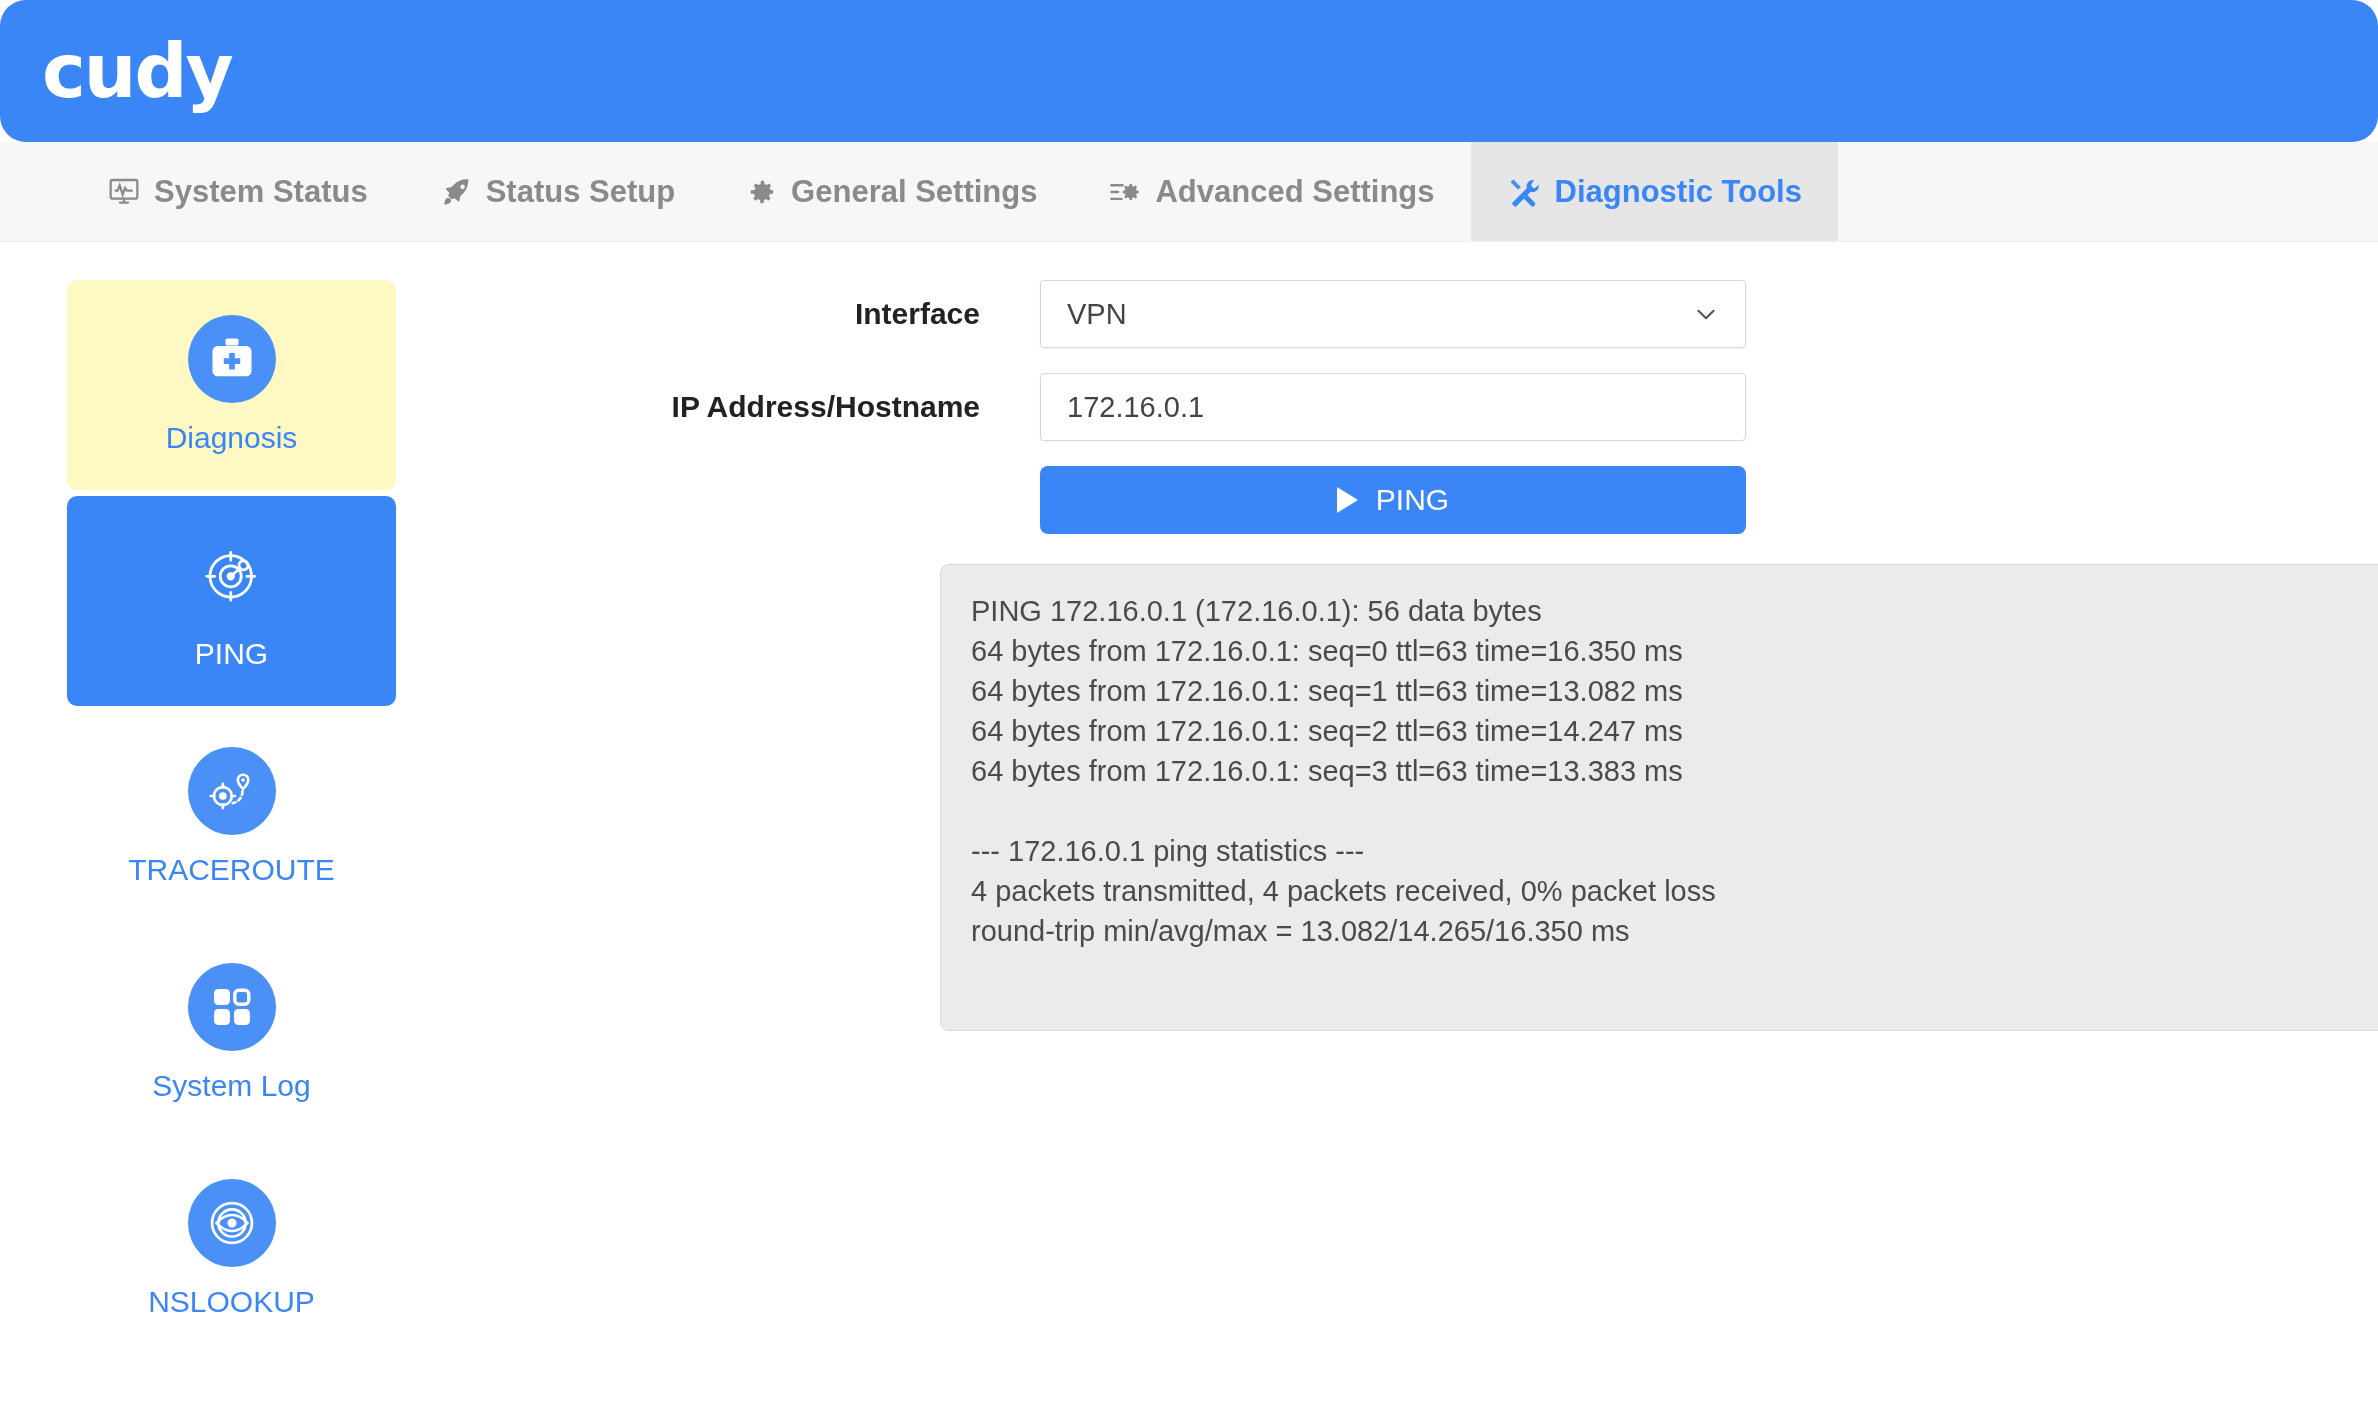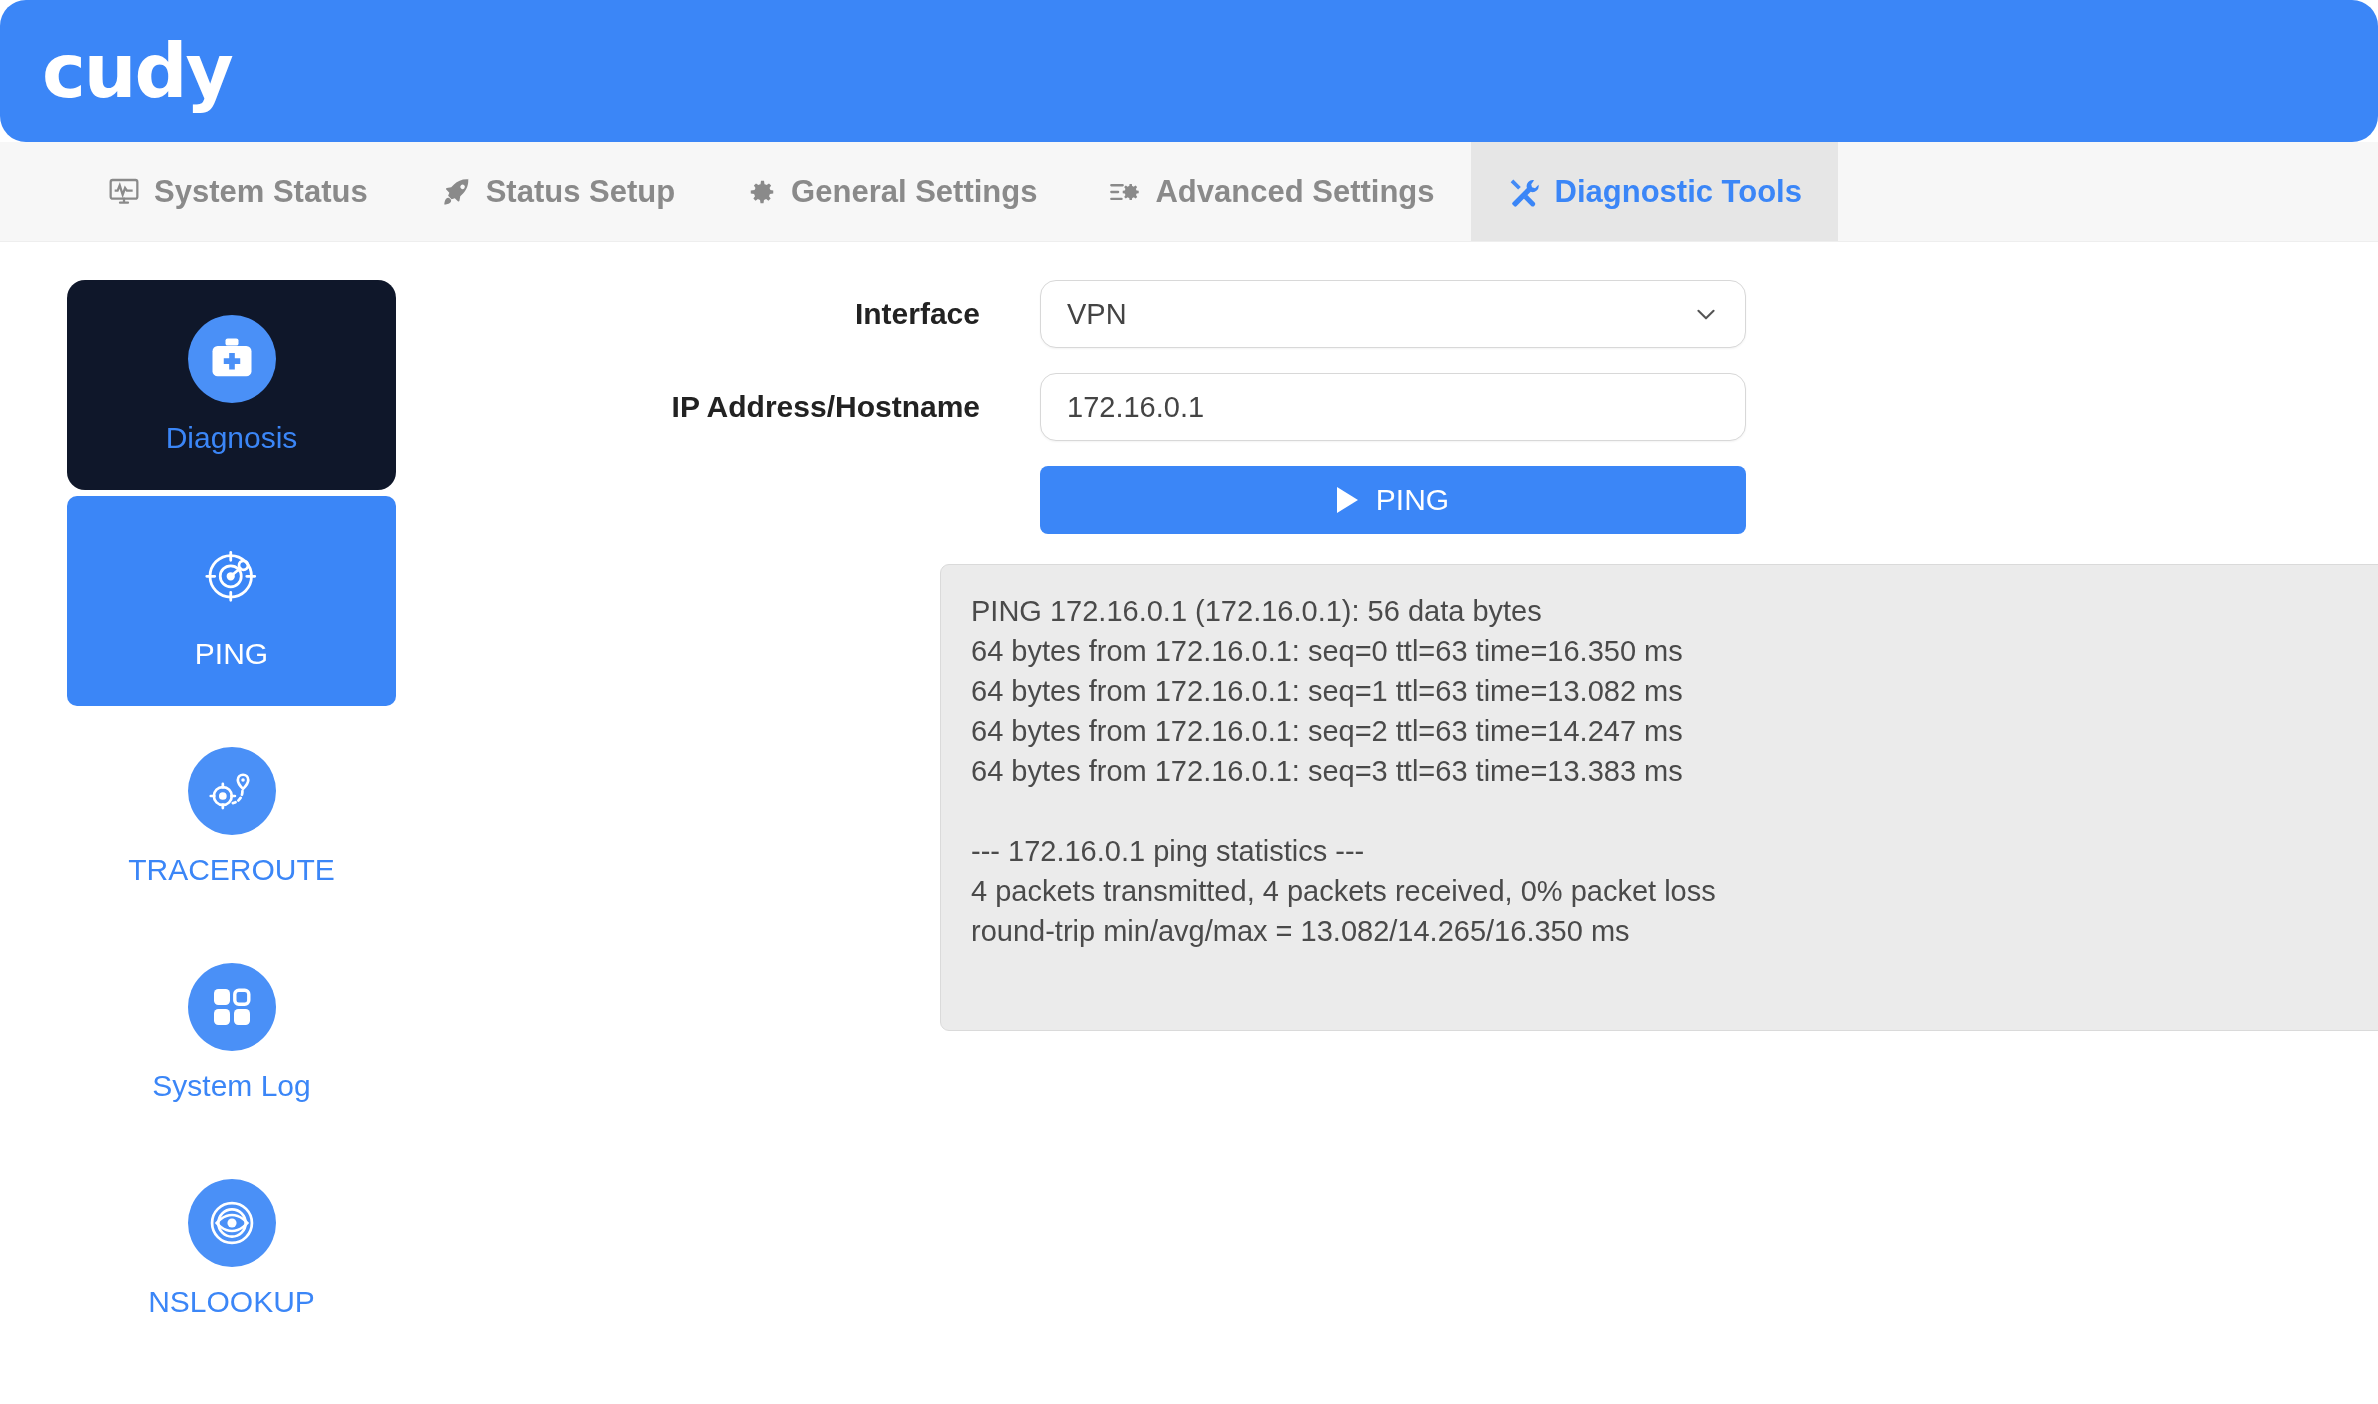--- a/index.html
+++ b/index.html
@@ -75,21 +75,21 @@
     border-radius: 10px;
     display: flex;
     flex-direction: column;
     align-items: center;
     justify-content: center;
     gap: 18px;
     cursor: pointer;
     background: transparent;
     margin-bottom: 6px;
   }
-  .side-item.shaded { background: #0f172a; border-radius: 18px; }
+  .side-item.shaded { background: #fef9c3; }
   .side-item.active { background: #3b86f7; }
   .side-icon {
     width: 88px; height: 88px;
     border-radius: 50%;
     background: #4a90f7;
     display: flex; align-items: center; justify-content: center;
     flex: none;
   }
   .side-item.active .side-icon { background: transparent; }
   .side-label {
@@ -112,21 +112,21 @@
     text-align: right;
     padding-right: 60px;
     font-size: 30px;
     font-weight: 700;
     color: #222222;
   }
   .field {
     width: 706px;
     height: 68px;
     border: 1px solid #d8d8d8;
-    border-radius: 16px;
+    border-radius: 4px;
     background: #ffffff;
     display: flex;
     align-items: center;
     padding: 0 26px;
     font-size: 29px;
     color: #444444;
     box-shadow: 0 1px 2px rgba(0,0,0,0.05);
     cursor: text;
   }
   .field.select { cursor: pointer; justify-content: space-between; }

